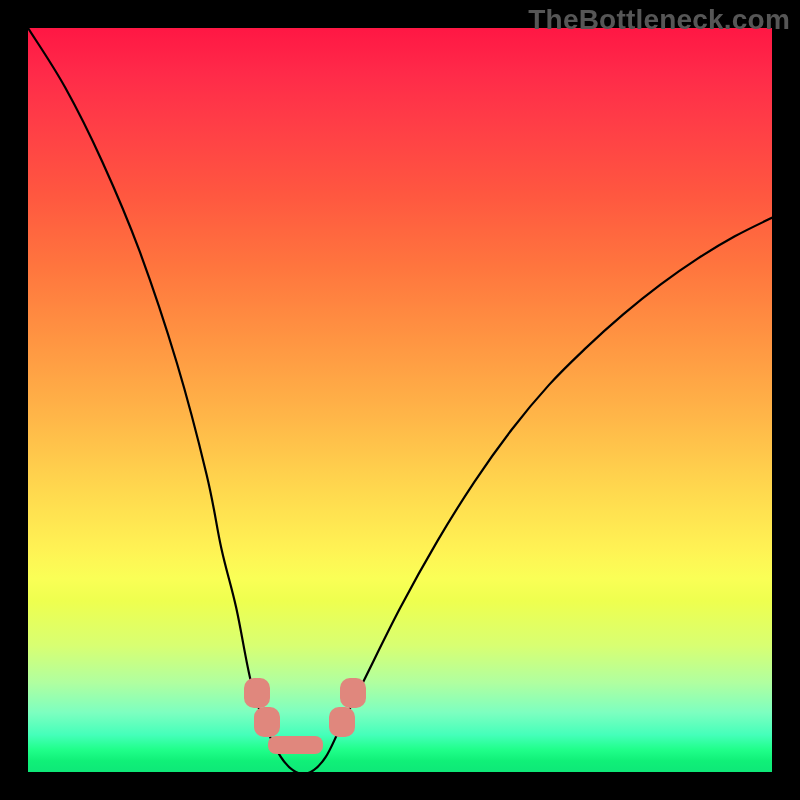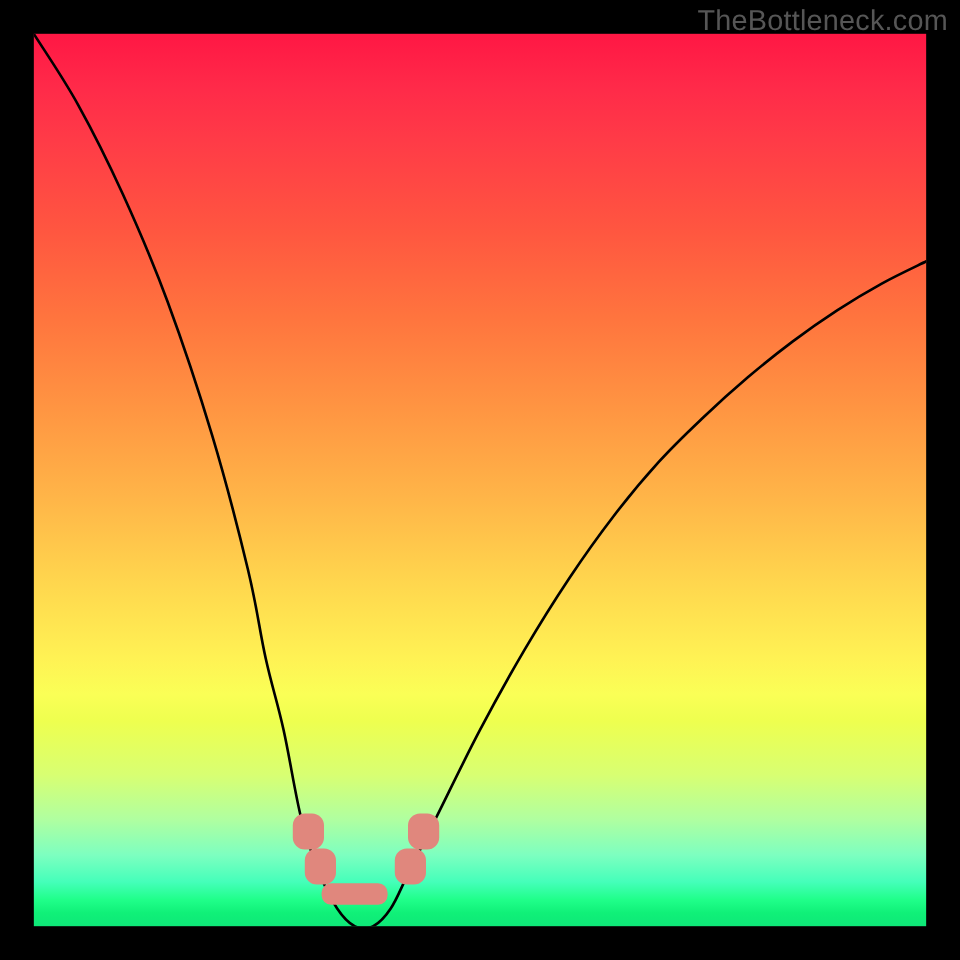--- a/index.html
+++ b/index.html
@@ -41,22 +41,22 @@
       #20ff8a 97%,
       #10f078 98.5%,
       #0ee878 100%
     );
   }
   .watermark {
     position: absolute;
     top: 4px;
     right: 10px;
     color: #565656;
-    font-size: 24px;
-    font-weight: normal;
+    font-size: 28px;
+    font-weight: bold;
     letter-spacing: 0.2px;
     z-index: 10;
   }
   svg.curve {
     position: absolute;
     inset: 0;
     width: 100%;
     height: 100%;
   }
   .marker {

